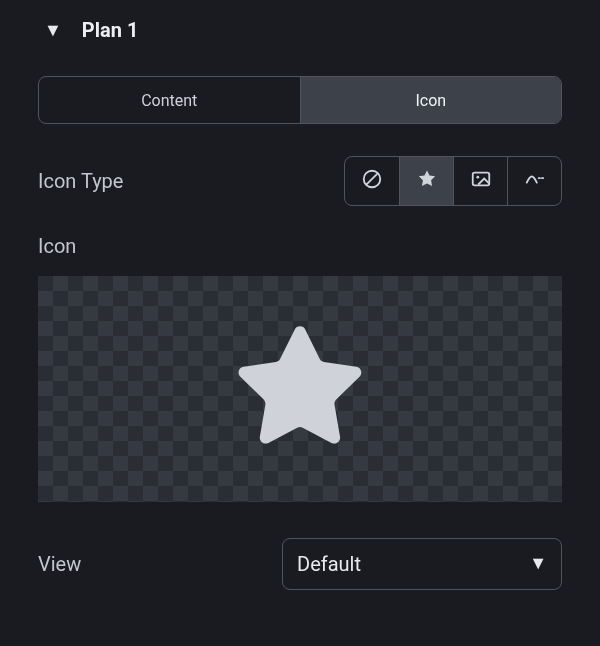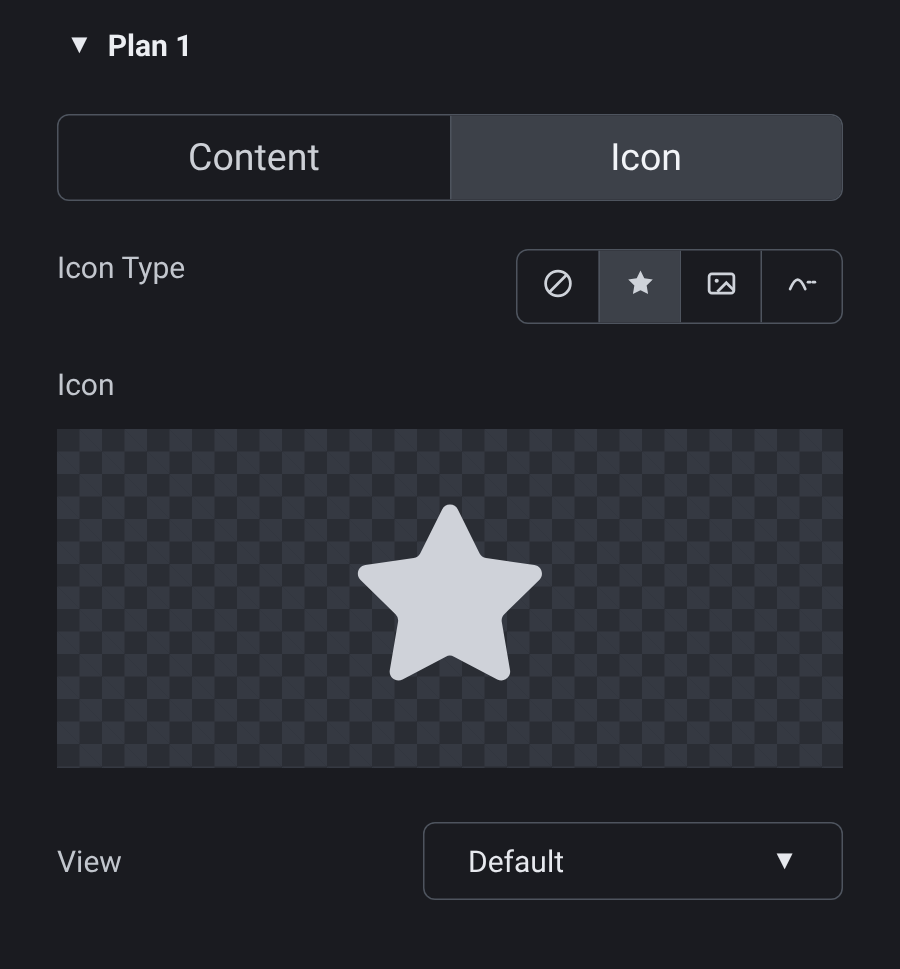--- a/index.html
+++ b/index.html
@@ -23,45 +23,46 @@
     }
     .chevron {
       font-size: 18px;
       line-height: 1;
       color: #e7e9ee;
     }
     .section-title {
       font-size: 20px;
       font-weight: 700;
       color: #eceef2;
+      margin-left: 10px;
     }
 
     
     .tabs {
       display: flex;
       border: 1px solid #4e545e;
       border-radius: 8px;
       overflow: hidden;
       margin: 0 18px 32px 18px;
     }
     .tab {
       flex: 1 1 0;
       text-align: center;
       padding: 14px 0 13px 0;
-      font-size: 25px;
+      font-size: 16px;
       color: #cdd0d6;
       cursor: pointer;
     }
     .tab + .tab { border-left: 1px solid #4e545e; }
     .tab.active { background: #3d4149; color: #f1f3f7; }
 
     
     .row {
       display: flex;
-      align-items: flex-start;
+      align-items: center;
       justify-content: space-between;
       margin: 0 18px 28px 18px;
     }
     .row-label {
       font-size: 20px;
       color: #c2c6cd;
     }
 
     
     .segmented {
@@ -116,21 +117,21 @@
       text-align: center;
     }
     .dropdown {
       width: 280px;
       height: 52px;
       border: 1px solid #4e545e;
       border-radius: 8px;
       display: flex;
       align-items: center;
       justify-content: space-between;
-      padding: 0 29px;
+      padding: 0 14px;
       cursor: pointer;
       color: #e7e9ee;
       font-size: 20px;
     }
     .dropdown .chev {
       font-size: 18px;
       color: #e7e9ee;
       transform: translateY(-1px);
     }
   </style>

